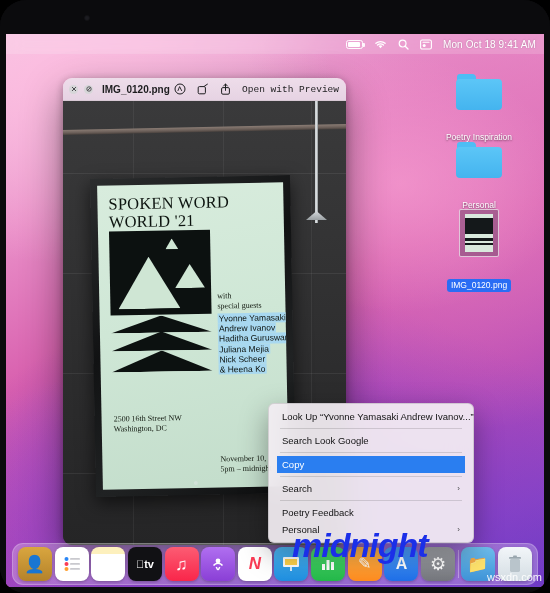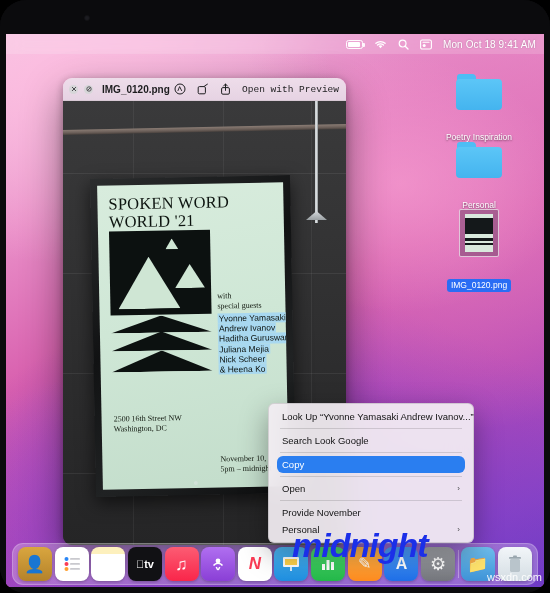--- a/index.html
+++ b/index.html
@@ -441,21 +441,21 @@
     font-size: 9.5px;
     color: #131314;
     white-space: nowrap;
     position: relative;
   }
   .ctx-item.hl {
     background: #2a7ef0;
     color: #fff;
     margin: 0 4px;
     padding: 0 5px;
-    border-radius: 6px;
+    border-radius: 0;
   }
   .ctx-sep {
     height: 1px;
     background: rgba(0,0,0,0.13);
     margin: 3px 7px;
   }
   .ctx-arrow {
     margin-left: auto;
     font-size: 8px;
     color: #4a4a4d;
@@ -683,25 +683,25 @@
     </div>
 
     <div id="ctx-menu">
       <div class="ctx-item">Look Up “Yvonne Yamasaki Andrew Ivanov...”</div>
       <div class="ctx-sep"></div>
       <div class="ctx-item">Search Look Google</div>
       <div class="ctx-sep"></div>
       <div class="ctx-item hl">Copy</div>
       <div class="ctx-sep"></div>
       <div class="ctx-item">
-        <span>Open</span>
+        <span>Search</span>
         <span class="ctx-arrow">›</span>
       </div>
       <div class="ctx-sep"></div>
-      <div class="ctx-item">Provide November</div>
+      <div class="ctx-item">Poetry Feedback</div>
       <div class="ctx-item">
         <span>Personal</span>
         <span class="ctx-arrow">›</span>
       </div>
     </div>
 
     <div id="dock">
       <div class="dock-app" style="background:linear-gradient(180deg,#d9a63f,#b4822a);">
         <span class="emo">👤</span>
       </div>

